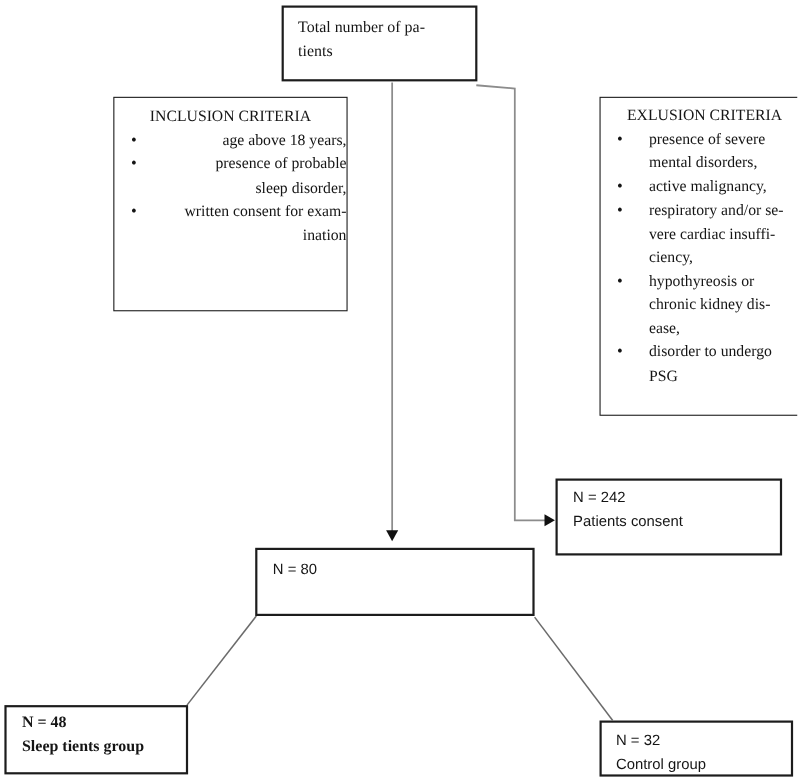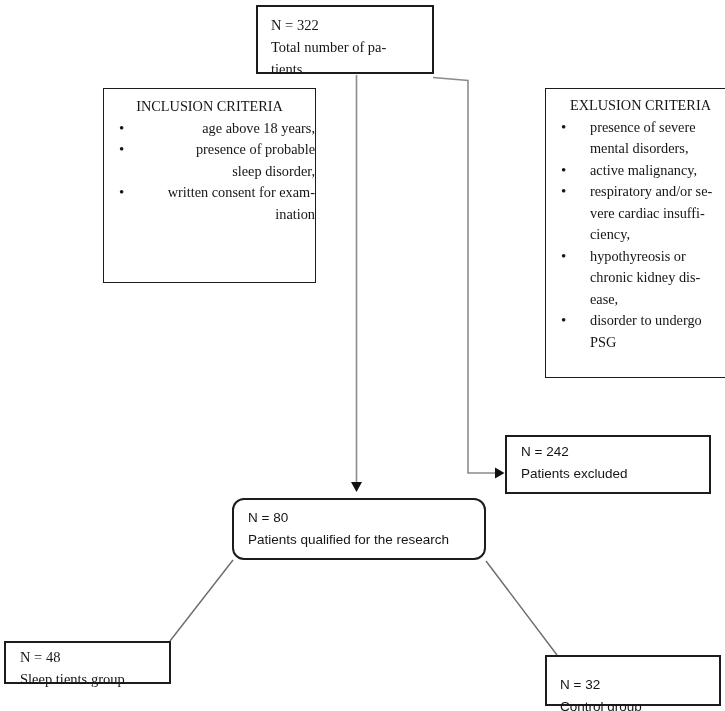--- a/index.html
+++ b/index.html
@@ -28,24 +28,24 @@
   .inclusion-box { left: 103px; top: 88px; width: 213px; height: 195px; border-width: 1.5px; font-size: 14.3px; line-height: 21.5px; padding-top: 7px; }
   .exclusion-box { left: 528px; top: 88px;  width: 191px; height: 290px; border-width: 1.5px; font-size: 14.3px; line-height: 21.5px; padding-top: 6px; margin-left: 17px; }
   .criteria-title { text-align: center; white-space: pre; }
   ul.criteria-list { list-style: none; margin: 0; padding: 0; }
   ul.criteria-list li { position: relative; white-space: pre-line; }
   ul.criteria-list li::before { content: "\2022"; position: absolute; left: 15px; top: 0; font-size: 15px; }
   .inclusion-box ul.criteria-list li { padding-left: 54px; text-align: right; }
   .exclusion-box ul.criteria-list li { padding-left: 44px; }
 
   
-  .excluded-box  { left: 505px; top: 435px; width: 206px; height: 59px; padding: 4px 14px; font-size: 13.5px; line-height: 22px; }
-  .qualified-box { left: 232px; top: 498px; width: 254px; height: 62px; padding: 7px 14px; font-size: 13.5px; line-height: 22px; border-radius: 12px; }
-  .bruxism-box   { left: 4px;   top: 641px; width: 167px; height: 43px; padding: 3px 14px; font-size: 14.5px; line-height: 22px; }
-  .control-box   { left: 545px; top: 655px; width: 176px; height: 51px; padding: 17px 13px; font-size: 13.5px; line-height: 22px; }
+  .excluded-box  { left: 505px; top: 435px; width: 206px; height: 70px; padding: 4px 14px; font-size: 13.5px; line-height: 22px; }
+  .qualified-box { left: 232px; top: 498px; width: 254px; height: 62px; padding: 7px 14px; font-size: 13.5px; line-height: 22px; }
+  .bruxism-box   { left: 4px;   top: 641px; width: 167px; height: 63px; padding: 3px 14px; font-size: 14.5px; line-height: 22px; font-weight: bold; }
+  .control-box   { left: 545px; top: 655px; width: 176px; height: 51px; padding: 5px 13px; font-size: 13.5px; line-height: 22px; }
 
   svg.connectors { position: absolute; left: 0; top: 0; pointer-events: none; }
 </style>
 </head>
 <body>
 
 <div class="canvas">
 
   <svg class="connectors" width="725" height="711" viewBox="0 0 725 711">
 
@@ -54,21 +54,20 @@
 
     <path d="M433 77.5 L468 80.5 L468 473 L496 473" fill="none" stroke="#8c8c8c" stroke-width="1.6"></path>
     <polygon points="495,467.5 495,478.5 504.5,473" fill="#111111"></polygon>
 
     <path d="M233 560 L170 641" fill="none" stroke="#6b6b6b" stroke-width="1.4"></path>
 
     <path d="M486 561 L557 655" fill="none" stroke="#6b6b6b" stroke-width="1.4"></path>
   </svg>
 
   <div class="box serif total-box">
-    <div class="n-value">N = 322</div>
     <div class="box-label">Total number of pa-
 tients</div>
   </div>
 
   <div class="box serif inclusion-box">
     <div class="criteria-title">INCLUSION CRITERIA</div>
     <ul class="criteria-list">
         <li>age above 18 years,</li>
         <li>presence of probable
 sleep disorder,</li>
@@ -89,26 +88,25 @@
         <li>hypothyreosis or
 chronic kidney dis-
 ease,</li>
         <li>disorder to undergo
 PSG</li>
       </ul>
   </div>
 
   <div class="box sans excluded-box">
     <div class="n-value">N = 242</div>
-    <div class="box-label">Patients excluded</div>
+    <div class="box-label">Patients consent</div>
   </div>
 
   <div class="box sans qualified-box">
     <div class="n-value">N = 80</div>
-    <div class="box-label">Patients qualified for the research</div>
   </div>
 
   <div class="box serif bruxism-box">
     <div class="n-value">N = 48</div>
     <div class="box-label">Sleep tients group</div>
   </div>
 
   <div class="box sans control-box">
     <div class="n-value">N = 32</div>
     <div class="box-label">Control group</div>

